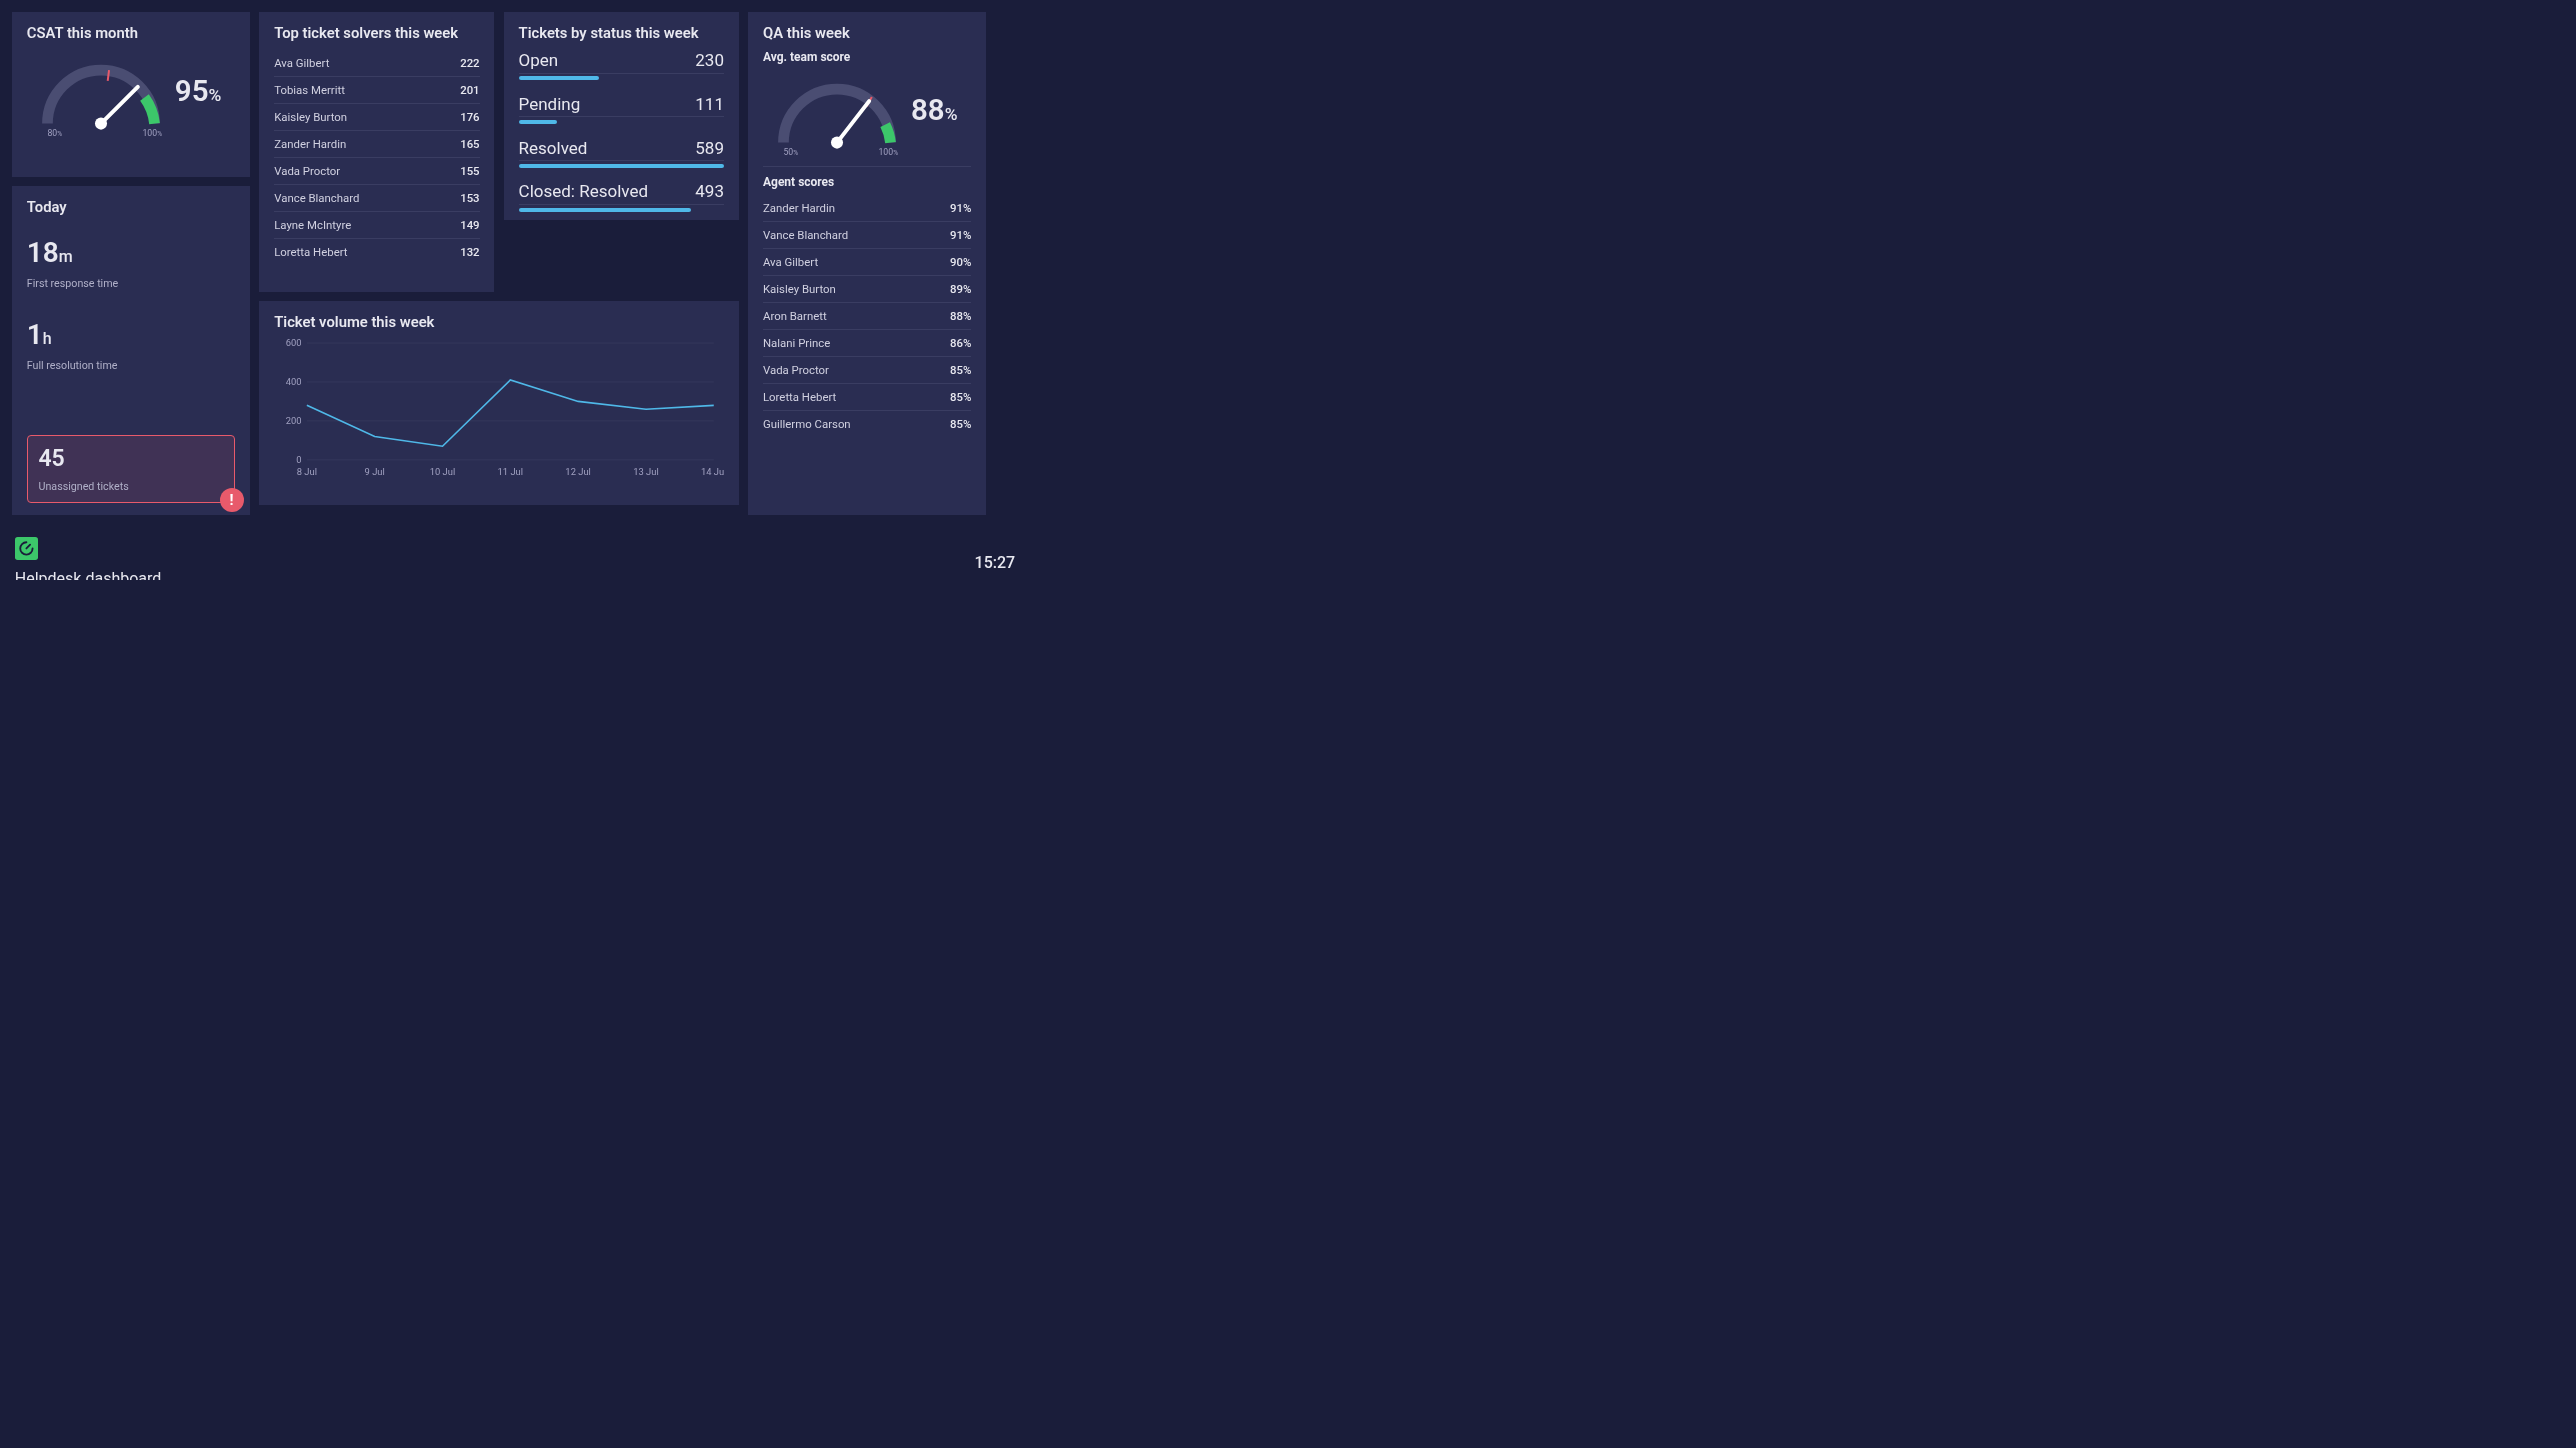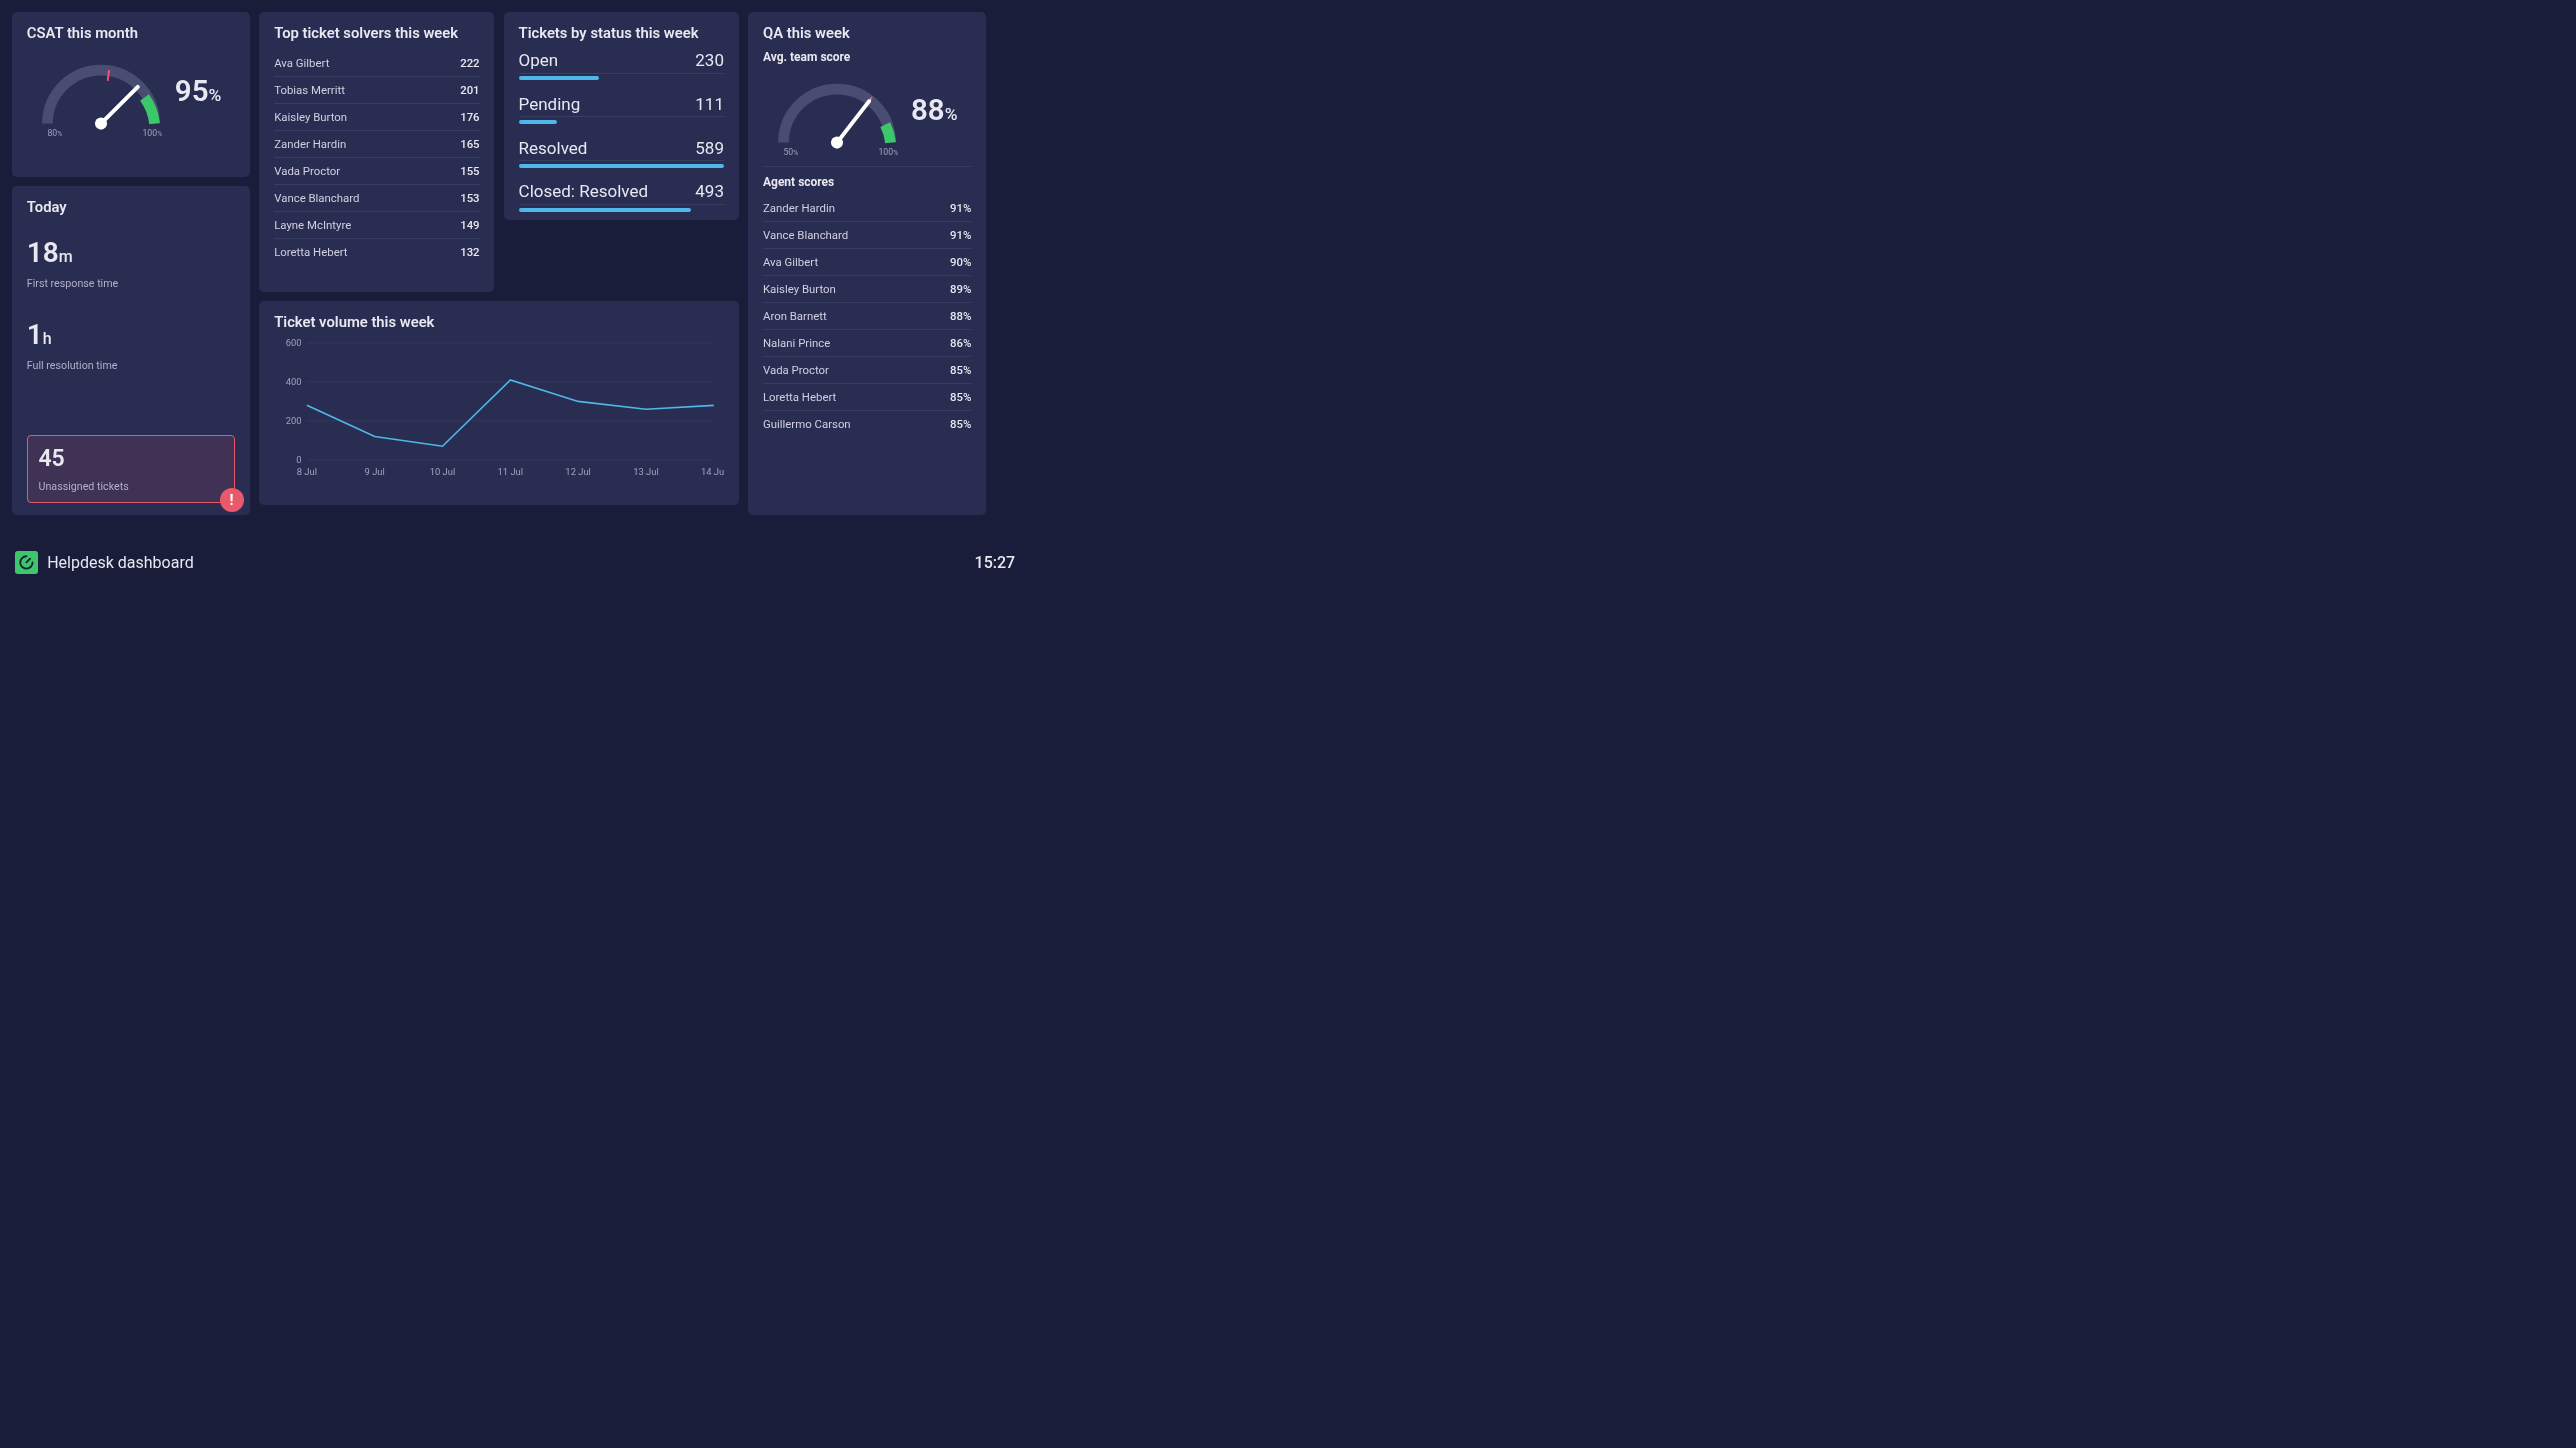--- a/index.html
+++ b/index.html
@@ -1,18 +1,18 @@
 <!DOCTYPE html>
 <html style="font-size:10.7px"><head>
 <meta charset="utf-8">
 <style>
 * { margin:0; padding:0; box-sizing:border-box; }
 body { background:#1a1d3a; color:#e8e8f0; font-family:-apple-system,BlinkMacSystemFont,"Segoe UI",Roboto,sans-serif; width:1030px; height:580px; overflow:hidden; position:relative; }
 .grid { display:grid; grid-template-columns:238px 235px 235px 238px; grid-template-rows:165px 329px; gap:9.4px; padding:12px; }
-.card { background:#2a2d52; border-radius:5px; padding:12px 14.8px; }
+.card { background:#2a2d52; border-radius:0; padding:12px 14.8px; }
 .card-title { font-size:14.8px; font-weight:600; margin-bottom:8px; }
 .sub-title { font-size:12px; font-weight:700; margin-bottom:5.4px; color:#e8e8f0; }
 .csat { grid-column:1; grid-row:1; }
 .today { grid-column:1; grid-row:2; display:flex; flex-direction:column; }
 .solvers-ext { grid-column:2; grid-row:1; height:280px; }
 .status { grid-column:3; grid-row:1; height:208px; }
 .volume { grid-column:2 / span 2; grid-row:2; margin-top:115px; height:204px; }
 .qa { grid-column:4; grid-row:1 / span 2; }
 .gauge-wrap { position:relative; width:100%; display:flex; flex-direction:row; align-items:center; }
 .gauge-svg { width:148px; height:87px; }
@@ -27,21 +27,21 @@
 .metric-val { font-size:28px; font-weight:600; }
 .metric-val .unit { font-size:16px; font-weight:500; }
 .metric-label { font-size:10.7px; color:#b0b0c8; margin-top:8px; }
 .alert-box { border:0.7px solid #e85a6b; background:rgba(232,90,107,0.12); border-radius:4px; padding:9.4px 10.7px; margin-top:auto; position:relative; }
 .alert-badge { position:absolute; right:-9.4px; bottom:-9.4px; width:24px; height:24px; border-radius:50%; background:#e85a6b; display:flex; align-items:center; justify-content:center; font-size:14.8px; font-weight:700; color:#fff; }
 .status-item { margin-bottom:13.4px; }
 .status-head { display:flex; justify-content:space-between; font-size:17px; margin-bottom:2.7px; border-bottom:0.7px solid #3a3d62; padding-bottom:2.7px;}
 .status-bar-bg { height:4px; background:transparent; border-radius:2px; margin-top:1.3px; }
 .status-bar { height:4px; background:#4fb8e8; border-radius:2px; }
 .footer { position:absolute; bottom:0; left:0; right:0; height:35px; display:flex; align-items:center; padding:0 14.8px; justify-content:space-between; }
-.footer-left { display:flex; align-items:center; gap:9.4px; }
+.footer-left { display:flex; gap:9.4px;flex-direction:column; }
 .logo { width:23px; height:23px; background:#3cc76a; border-radius:2.7px; display:flex; align-items:center; justify-content:center; }
 .footer-title { font-size:16px; font-weight:400; }
 .footer-time { font-size:16px; font-weight:500; }
 .section-divider { border-top:0.7px solid #3a3d62; margin:9.4px 0 6.7px; padding-top:8px; }
 .chart-area { position:relative; height:141px; margin-top:5.4px; }
 .chart-svg { width:100%; height:100%; }
 .axis-label { font-size:14px; fill:#a0a0c0; }
 .grid-line { stroke:#3a3d62; stroke-width:1; }
 .line-path { stroke:#4fb8e8; stroke-width:2.5; fill:none; }
 </style>

